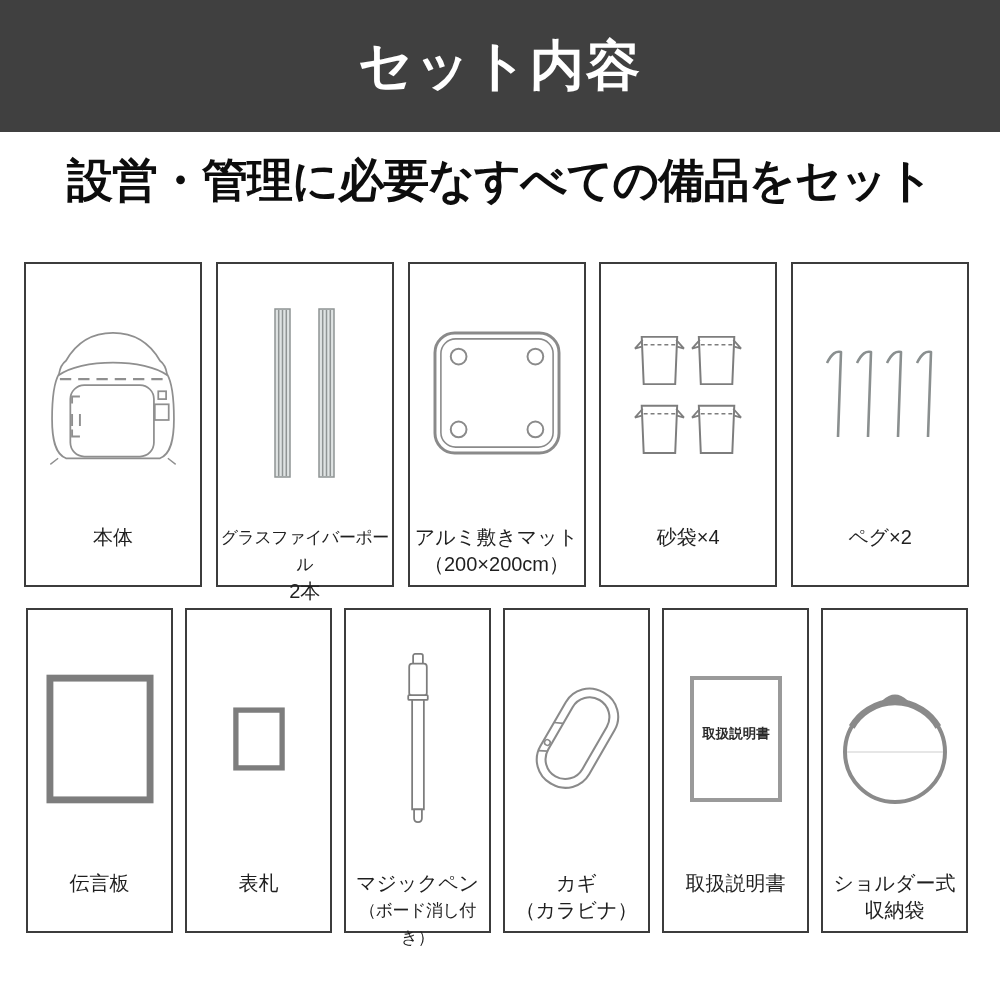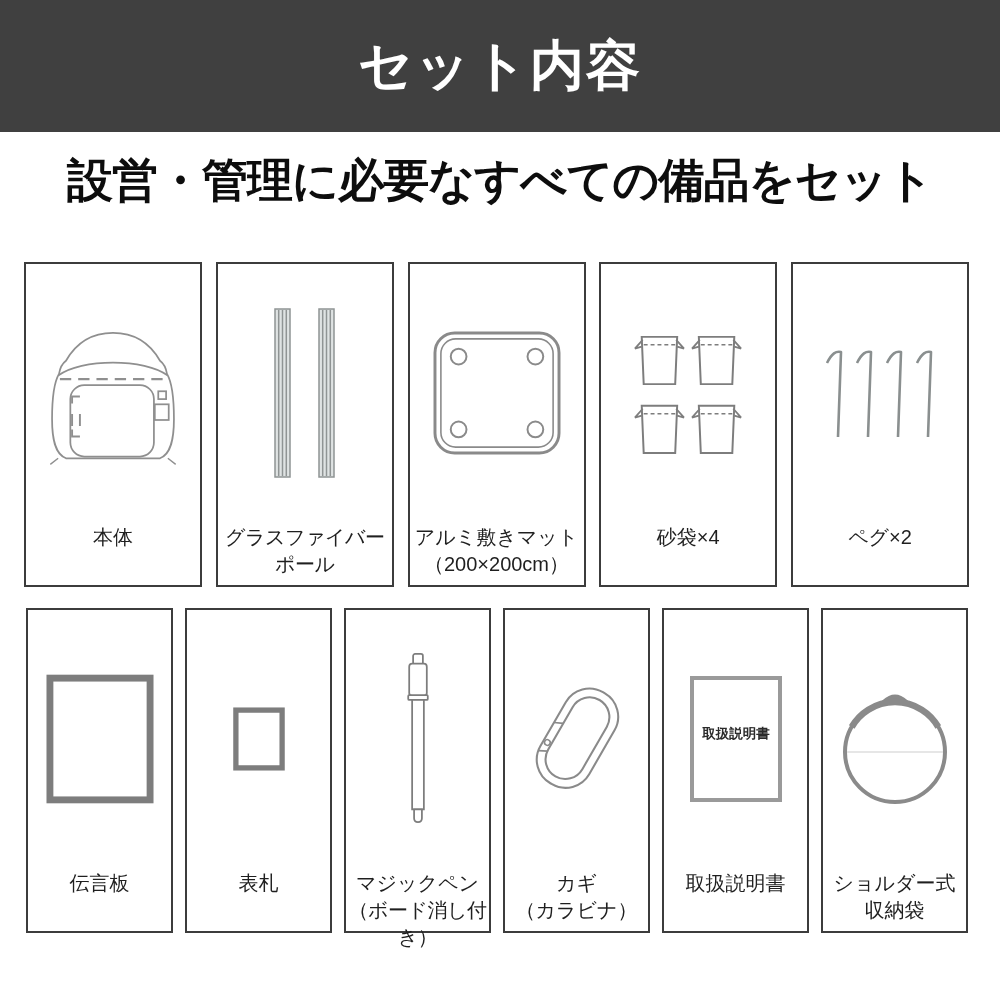--- a/index.html
+++ b/index.html
@@ -30,21 +30,21 @@
   .row2 .item-box{width:143px;}
   .icon-wrap{
     position:absolute;top:0;left:0;right:0;height:258px;
     display:flex;align-items:center;justify-content:center;
   }
   .label{
     position:absolute;top:260px;left:2px;right:2px;text-align:center;
     color:#1f1f1f;
   }
   .lbl-line{font-size:20px;line-height:27px;}
-  .lbl-line.sm{font-size:20px;letter-spacing:-0.5px;}
+  .lbl-line.sm{font-size:17px;letter-spacing:-0.5px;}
   svg{display:block;}
 </style>
 </head>
 <body>
 
 <div class="header">
   <div class="header-title">セット内容</div>
 </div>
 
 <div class="subtitle">設営・管理に必要なすべての備品をセット</div>
@@ -82,20 +82,21 @@
         <g transform="translate(44,0)">
           <rect x="1" y="2" width="15" height="168" fill="#dfe3e3"></rect>
           <line x1="4.7" y1="3" x2="4.7" y2="169"></line>
           <line x1="8.5" y1="3" x2="8.5" y2="169"></line>
           <line x1="12.3" y1="3" x2="12.3" y2="169"></line>
         </g>
       </svg>
     </div>
     <div class="label">
       <div class="lbl-line sm">グラスファイバーポール</div>
+      <div class="lbl-line">2本</div>
     </div>
   </div>
 
   <div class="item-box">
     <div class="icon-wrap">
       <svg width="130" height="126" viewBox="0 0 132 128" fill="none" stroke="#8a8a8a">
         <rect x="3" y="3" width="126" height="122" rx="20" stroke-width="3"></rect>
         <rect x="9" y="9" width="114" height="110" rx="15" stroke-width="1.6"></rect>
         <circle cx="27" cy="27" r="8" stroke-width="2"></circle>
         <circle cx="105" cy="27" r="8" stroke-width="2"></circle>

